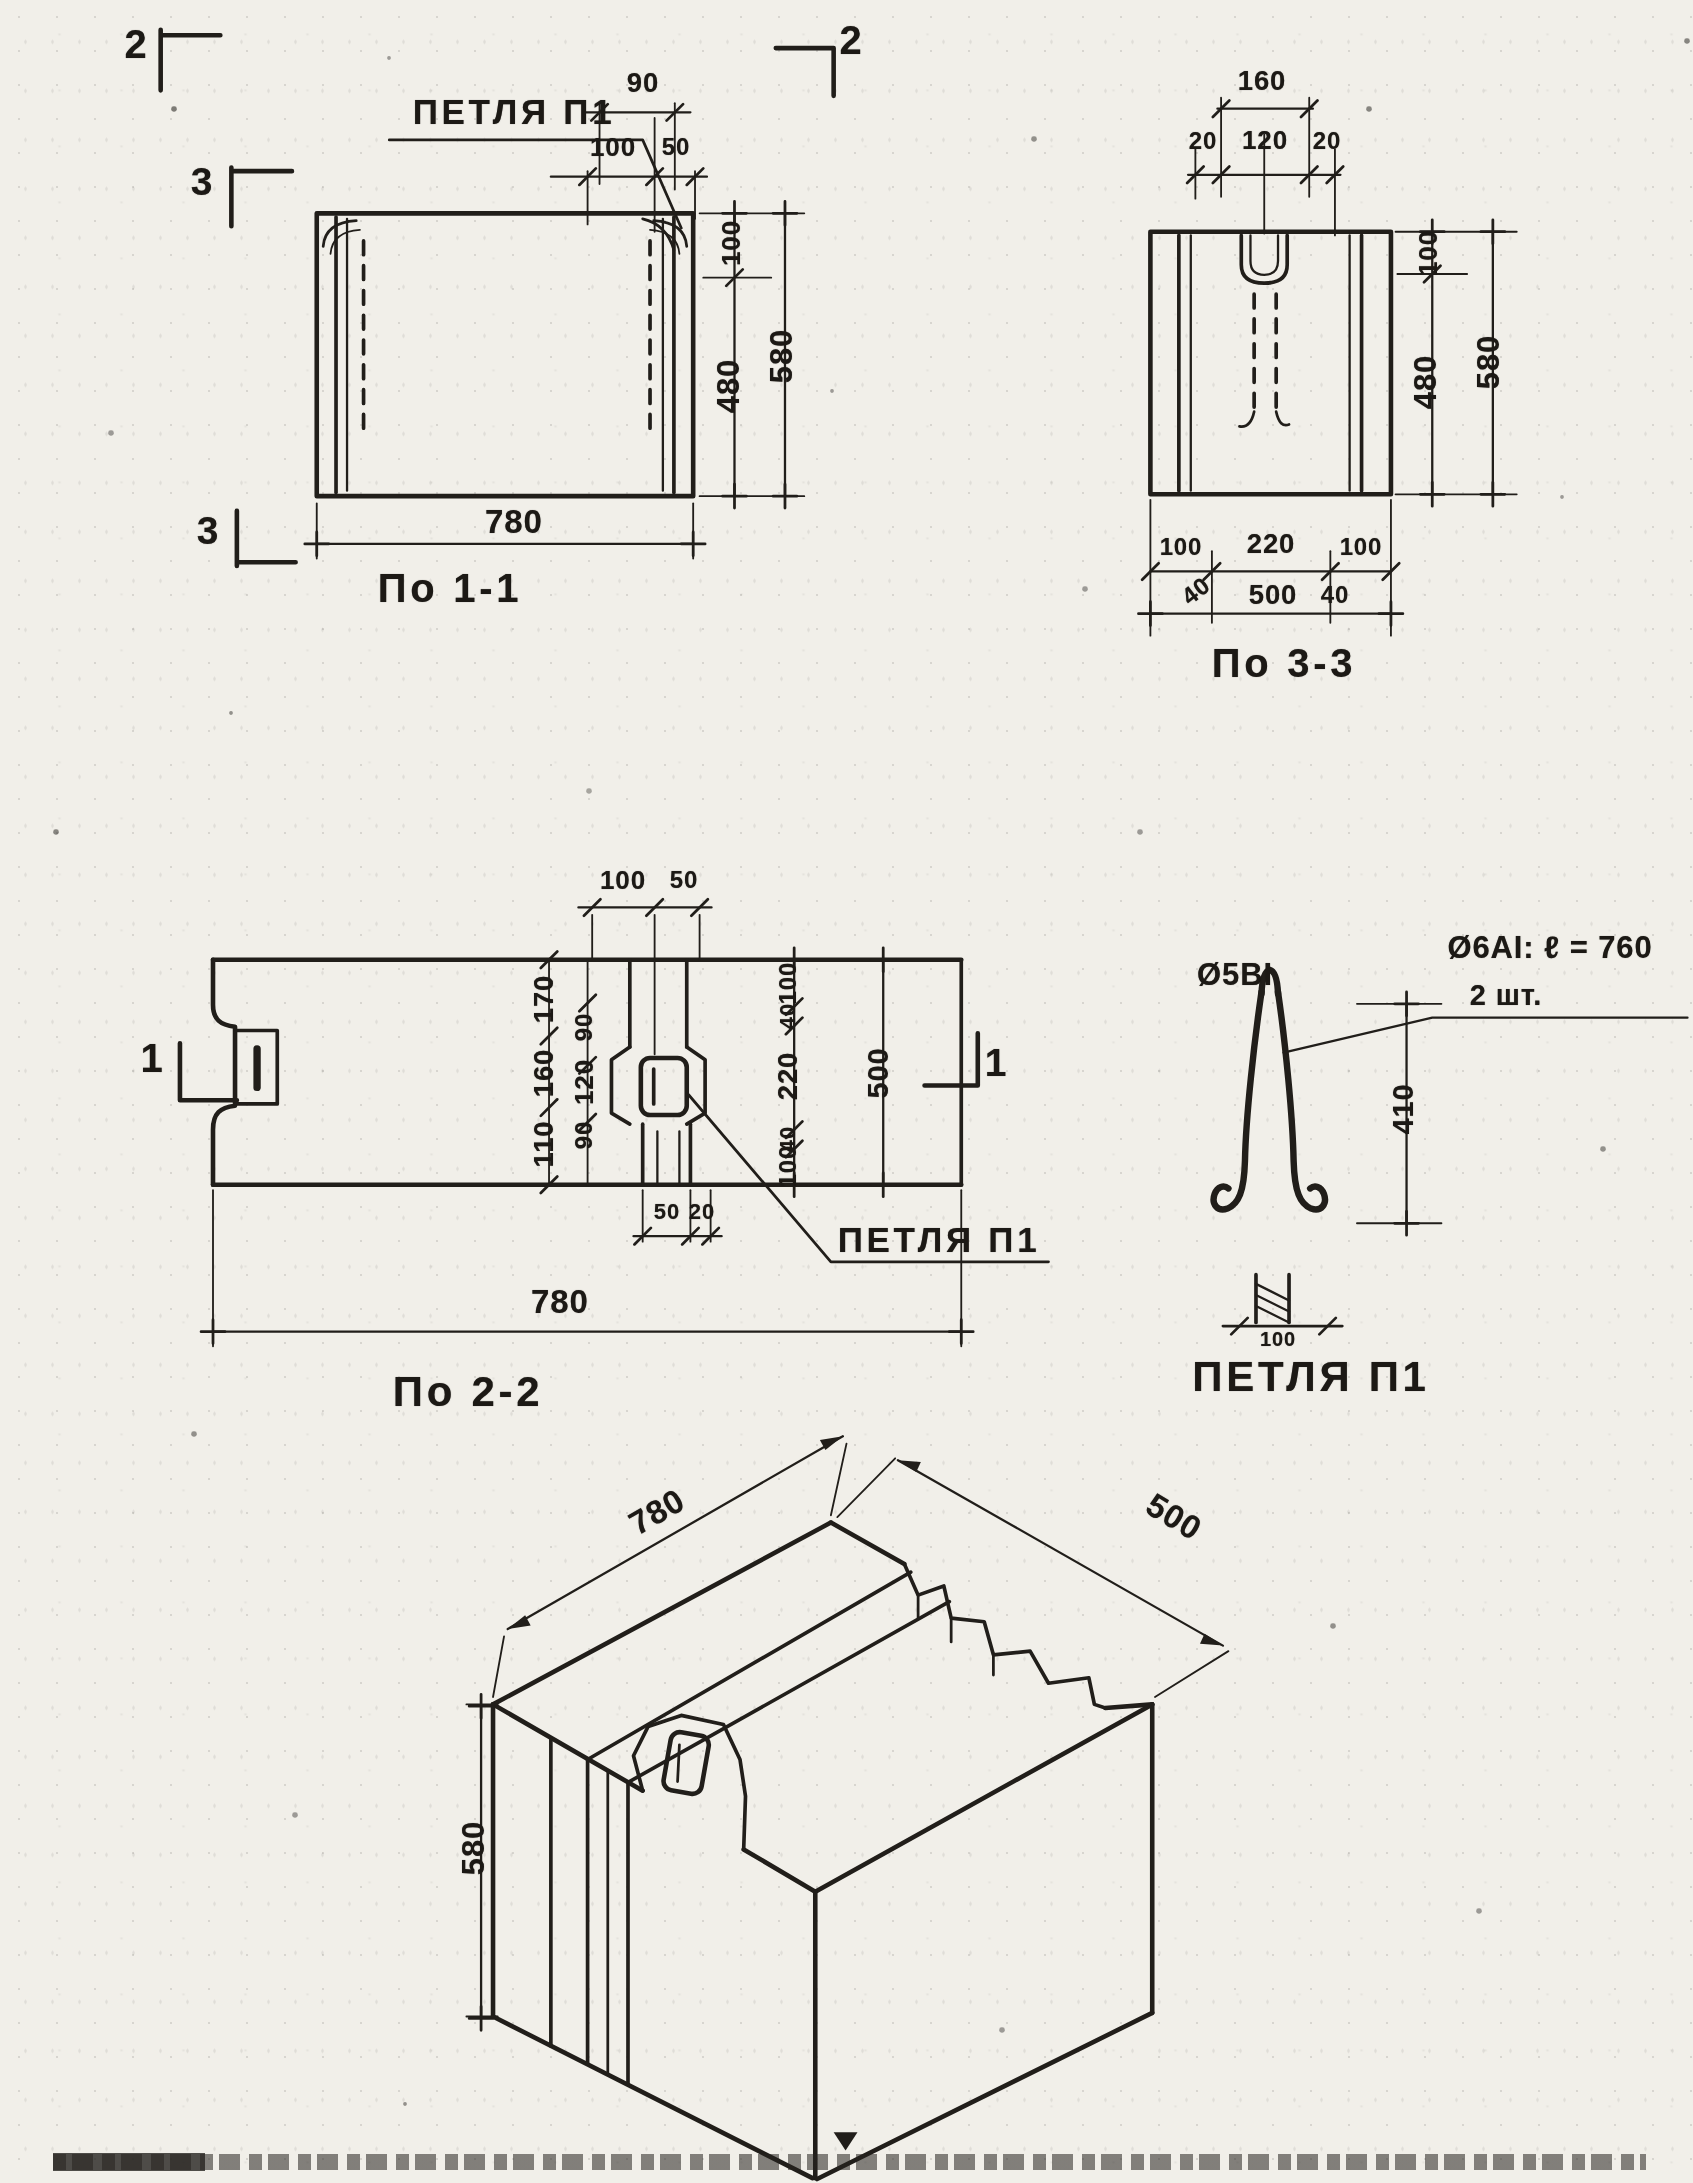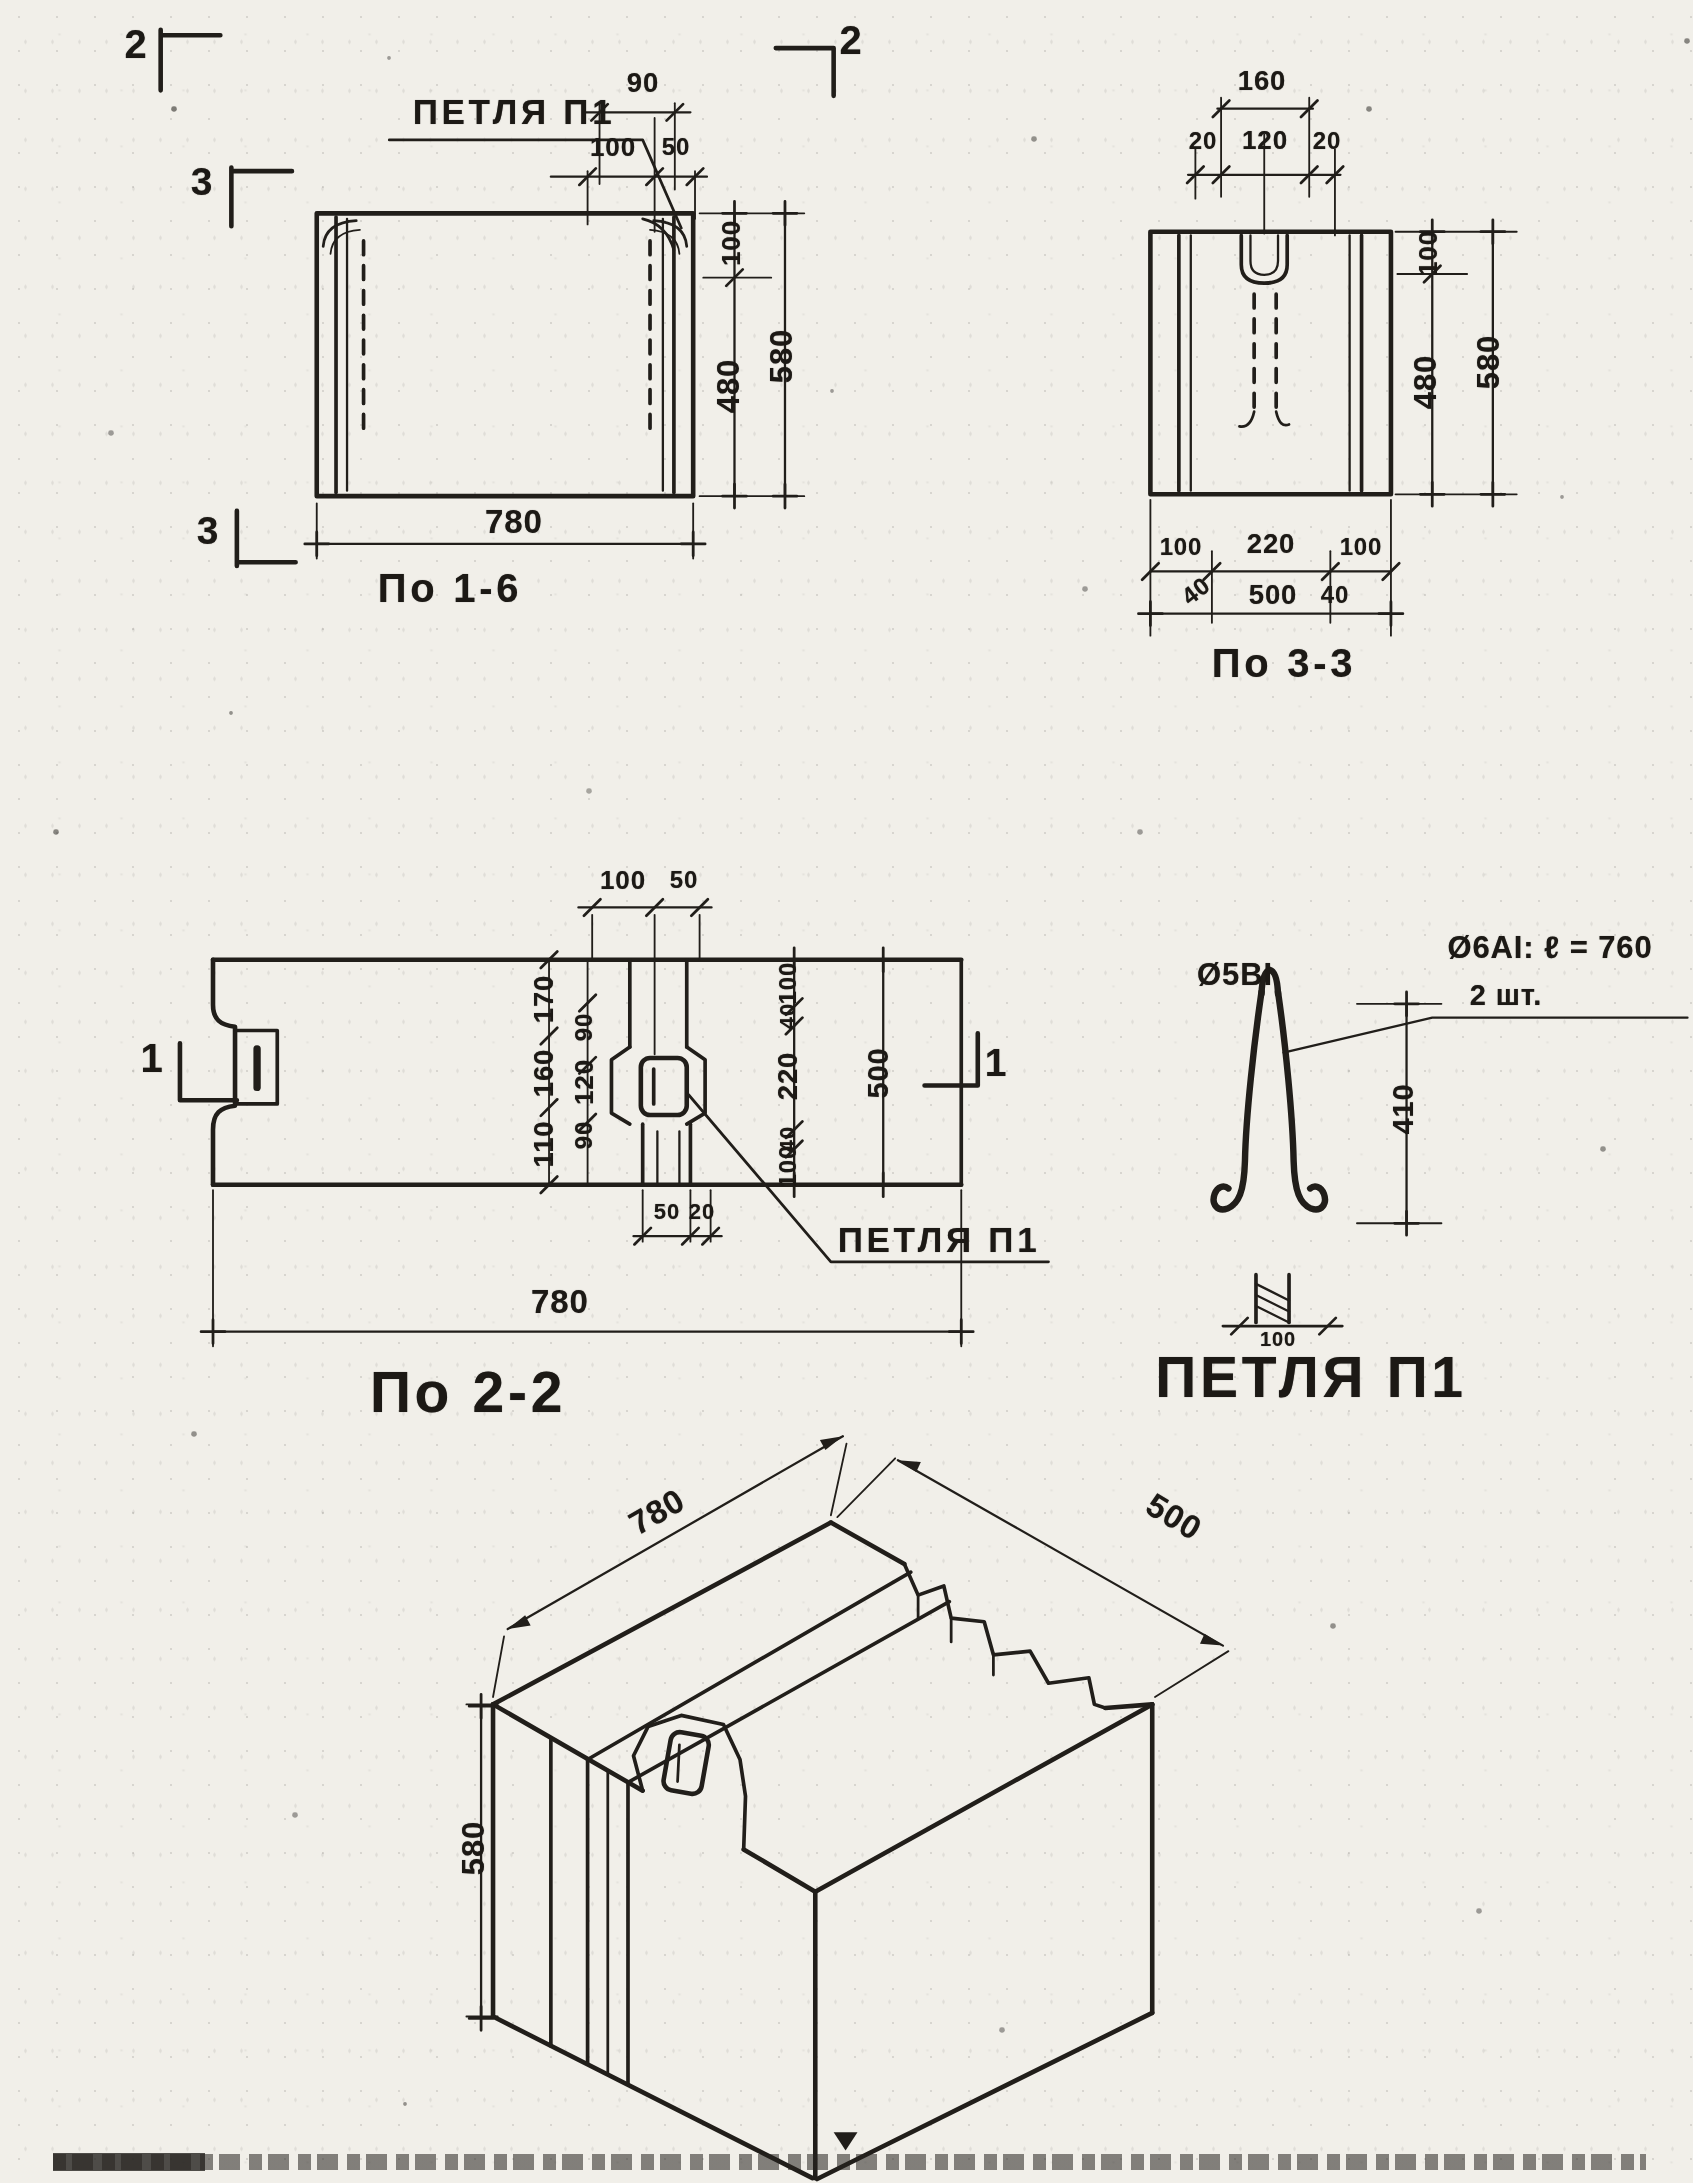--- a/index.html
+++ b/index.html
@@ -22,21 +22,21 @@
     position:absolute;transform:translate(-50%,-50%);
     white-space:nowrap;font-weight:700;letter-spacing:0.9px;
     color:#1c1915;text-shadow:0 0 0.9px rgba(32,28,24,.6);
   }
   .rot {transform:translate(-50%,-50%) rotate(-90deg);}
   .rot30 {transform:translate(-50%,-50%) rotate(31deg);}
   .rotm30{transform:translate(-50%,-50%) rotate(-30deg);}
   .rotm40{transform:translate(-50%,-50%) rotate(-38deg);}
   .s22{font-size:20px}.s24{font-size:22px}.s26{font-size:24px}.s28{font-size:26px}
   .s30{font-size:27.5px}.s32{font-size:29px}.s34{font-size:31px}.s36{font-size:33px}
-  .s38{font-size:35px}.s42{font-size:39px}.s44{font-size:40px}.s46{font-size:57px;letter-spacing:2.8px}
+  .s38{font-size:35px}.s42{font-size:39px}.s44{font-size:40px}.s46{font-size:42px;letter-spacing:2.8px}
   .caption{letter-spacing:3.7px;}
   .specks{position:absolute;left:0;top:0;width:1.8px;height:1.8px;border-radius:50%;
     box-shadow:
       173px 108px 0 1.8px rgba(30,28,24,.55), 388px 57px 0 0.9px rgba(30,28,24,.4),
       1033px 138px 0 1.8px rgba(30,28,24,.45), 1368px 108px 0 1.8px rgba(30,28,24,.5),
       1686px 40px 0 1.8px rgba(30,28,24,.5), 110px 432px 0 1.8px rgba(30,28,24,.4),
       55px 831px 0 1.8px rgba(30,28,24,.5), 230px 712px 0 0.9px rgba(30,28,24,.45),
       1084px 588px 0 1.8px rgba(30,28,24,.4), 1561px 496px 0 0.9px rgba(30,28,24,.4),
       193px 1433px 0 1.8px rgba(30,28,24,.45), 1139px 831px 0 1.8px rgba(30,28,24,.4),
       1602px 1148px 0 1.8px rgba(30,28,24,.45), 294px 1814px 0 1.8px rgba(30,28,24,.4),
@@ -307,21 +307,21 @@
   <div class="lbl s42" style="left:202px;top:182px">3</div>
   <div class="lbl s42" style="left:208px;top:531px">3</div>
   <div class="lbl s38" style="left:514px;top:112px;letter-spacing:3.7px">ПЕТЛЯ П1</div>
   <div class="lbl s30" style="left:643px;top:83px">90</div>
   <div class="lbl s28" style="left:613px;top:147px">100</div>
   <div class="lbl s26" style="left:676px;top:147px">50</div>
   <div class="lbl s28 rot" style="left:731px;top:243px">100</div>
   <div class="lbl s34 rot" style="left:729px;top:386px">480</div>
   <div class="lbl s34 rot" style="left:782px;top:356px">580</div>
   <div class="lbl s36" style="left:514px;top:522px">780</div>
-  <div class="lbl s44 caption" style="left:450px;top:588px">По 1-6</div>
+  <div class="lbl s44 caption" style="left:450px;top:588px">По 1-1</div>
 
   <div class="lbl s30" style="left:1262px;top:81px">160</div>
   <div class="lbl s26" style="left:1203px;top:141px">20</div>
   <div class="lbl s28" style="left:1265px;top:140px">120</div>
   <div class="lbl s26" style="left:1327px;top:141px">20</div>
   <div class="lbl s28 rot" style="left:1428px;top:253px">100</div>
   <div class="lbl s34 rot" style="left:1426px;top:382px">480</div>
   <div class="lbl s34 rot" style="left:1489px;top:362px">580</div>
   <div class="lbl s26" style="left:1181px;top:547px">100</div>
   <div class="lbl s30" style="left:1271px;top:544px">220</div>

